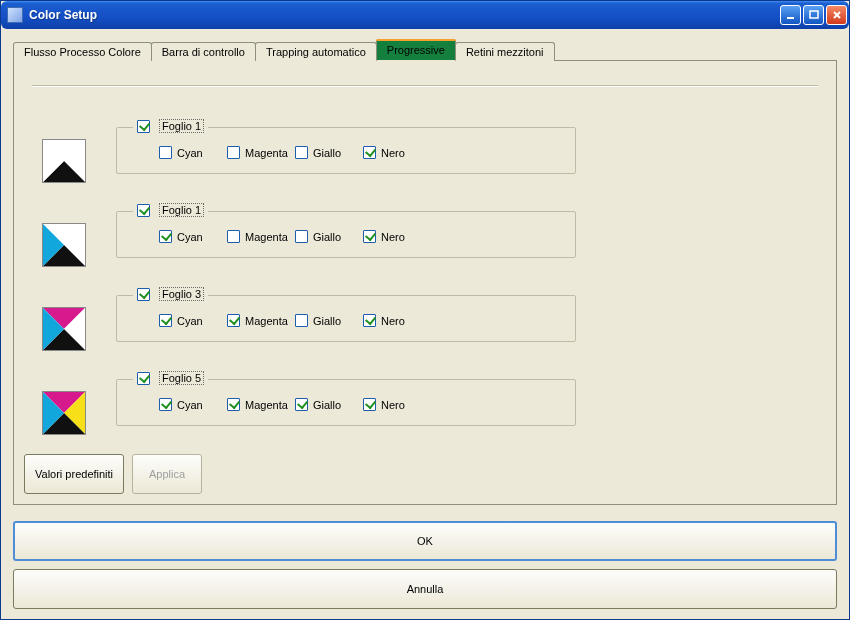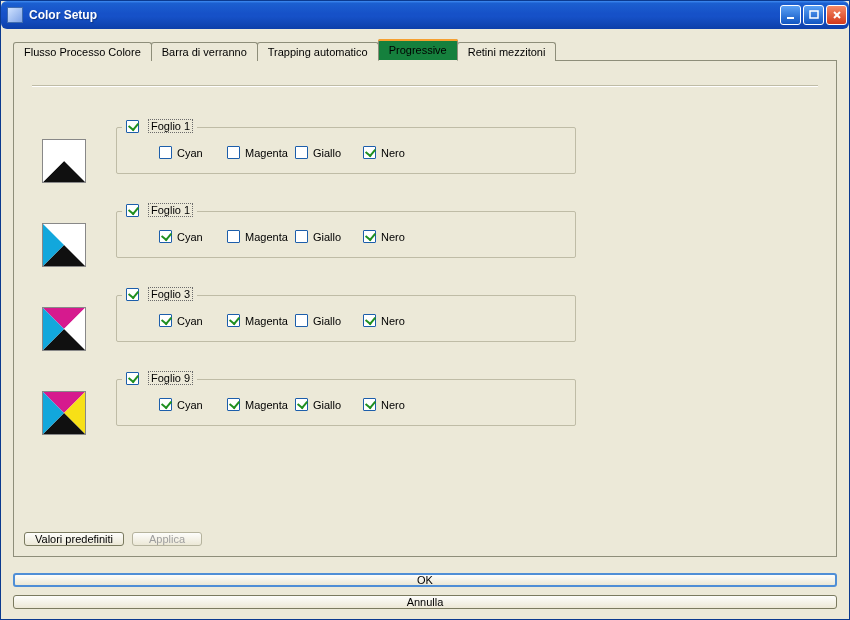--- a/index.html
+++ b/index.html
@@ -157,21 +157,21 @@
     border: 1px solid #bfbca6;
     border-radius: 2px;
     padding: 18px 16px 14px 16px;
     position: relative;
     width: 460px;
     box-sizing: border-box;
   }
   .groupbox .legend {
     position: absolute;
     top: -9px;
-    left: 5px;
+    left: 16px;
     background: #ece9d8;
     padding: 0 4px;
     display: flex;
     align-items: center;
     gap: 4px;
   }
   .legend .legend-text {
     border: 1px dotted #6b6b6b;
     padding: 0 2px;
   }
@@ -210,21 +210,21 @@
   }
   
   .bottom-buttons {
     display: flex;
     align-items: center;
     gap: 8px;
     margin-top: 4px;
   }
   .btn {
     min-width: 70px;
-    height: 14px;
+    height: 40px;
     border: 1px solid #7a7a5f;
     border-radius: 3px;
     background: linear-gradient(to bottom, #fdfdfb, #ece8d6);
     display: inline-flex;
     align-items: center;
     justify-content: center;
     padding: 0 10px;
     box-sizing: border-box;
     cursor: default;
   }
@@ -272,21 +272,21 @@
   </div>
 
   <div class="clientarea">
 
 
     <div class="tabstrip">
       <div class="tab">
         <span>Flusso Processo Colore</span>
       </div>
       <div class="tab">
-        <span>Barra di verranno</span>
+        <span>Barra di controllo</span>
       </div>
       <div class="tab">
         <span>Trapping automatico</span>
       </div>
       <div class="tab active">
         <span>Progressive</span>
       </div>
       <div class="tab">
         <span>Retini mezzitoni</span>
       </div>
@@ -403,21 +403,21 @@
               <svg viewBox="0 0 40 40" preserveAspectRatio="none">
     <polygon points="0,0 40,0 20,20" fill="#d61a8e"></polygon>
     <polygon points="40,0 40,40 20,20" fill="#f7e017"></polygon>
     <polygon points="40,40 0,40 20,20" fill="#101010"></polygon>
     <polygon points="0,40 0,0 20,20" fill="#12a7dc"></polygon>
   </svg>
             </div>
             <div class="groupbox">
               <div class="legend">
                 <span class="cb checked"></span>
-                <span class="legend-text">Foglio 9</span>
+                <span class="legend-text">Foglio 5</span>
               </div>
               <div class="check-row">
                 <div class="check-item">
                   <span class="cb checked"></span>
                   <span>Cyan</span>
                 </div>
                 <div class="check-item">
                   <span class="cb checked"></span>
                   <span>Magenta</span>
                 </div>

